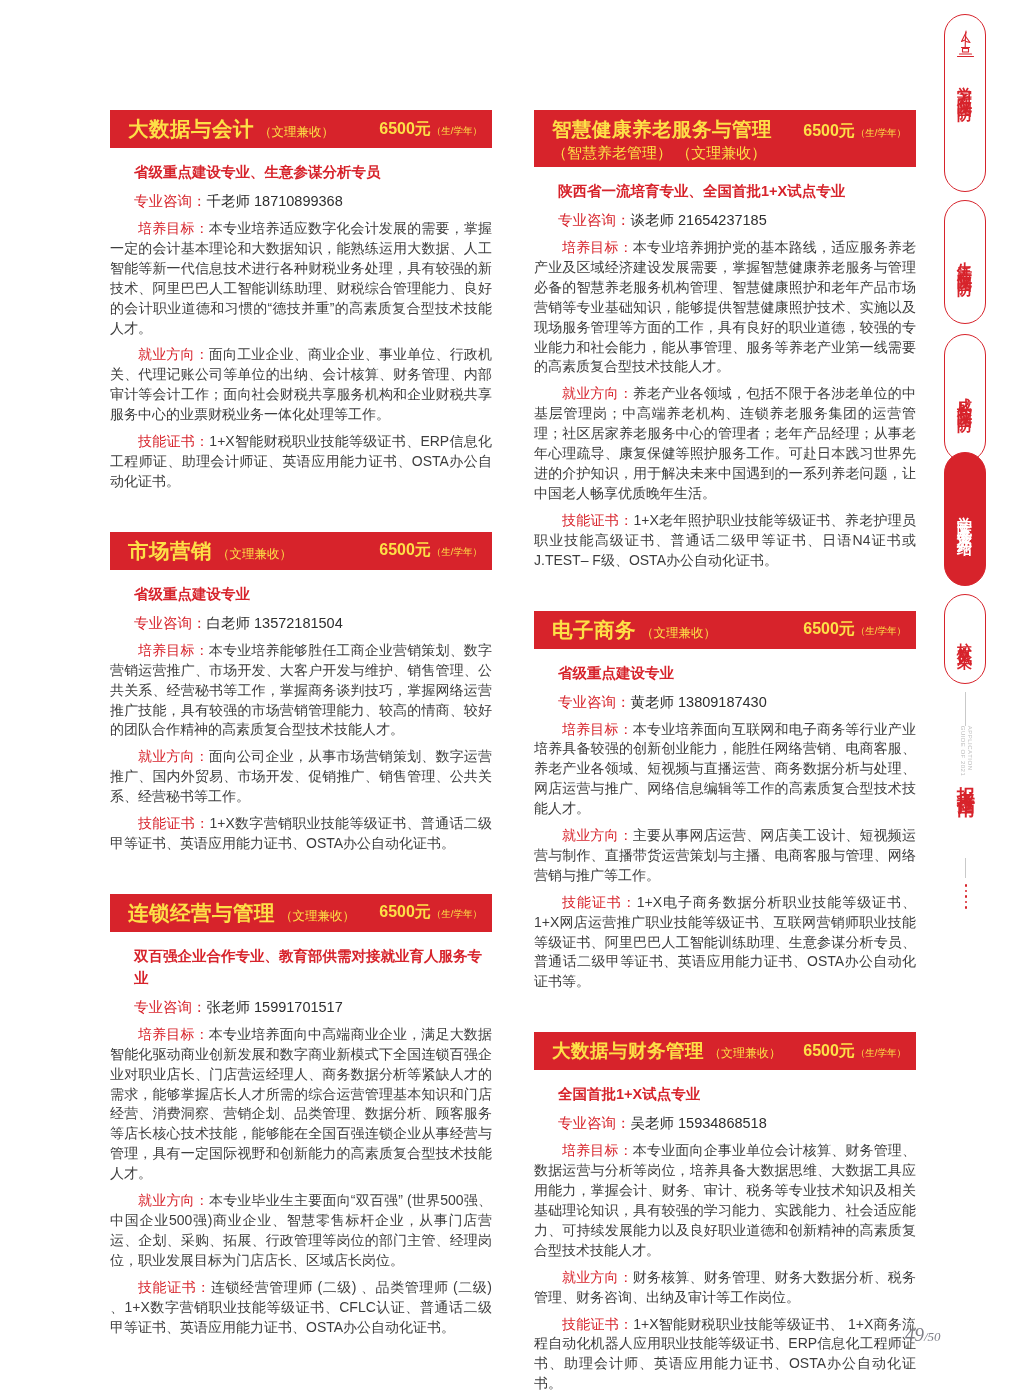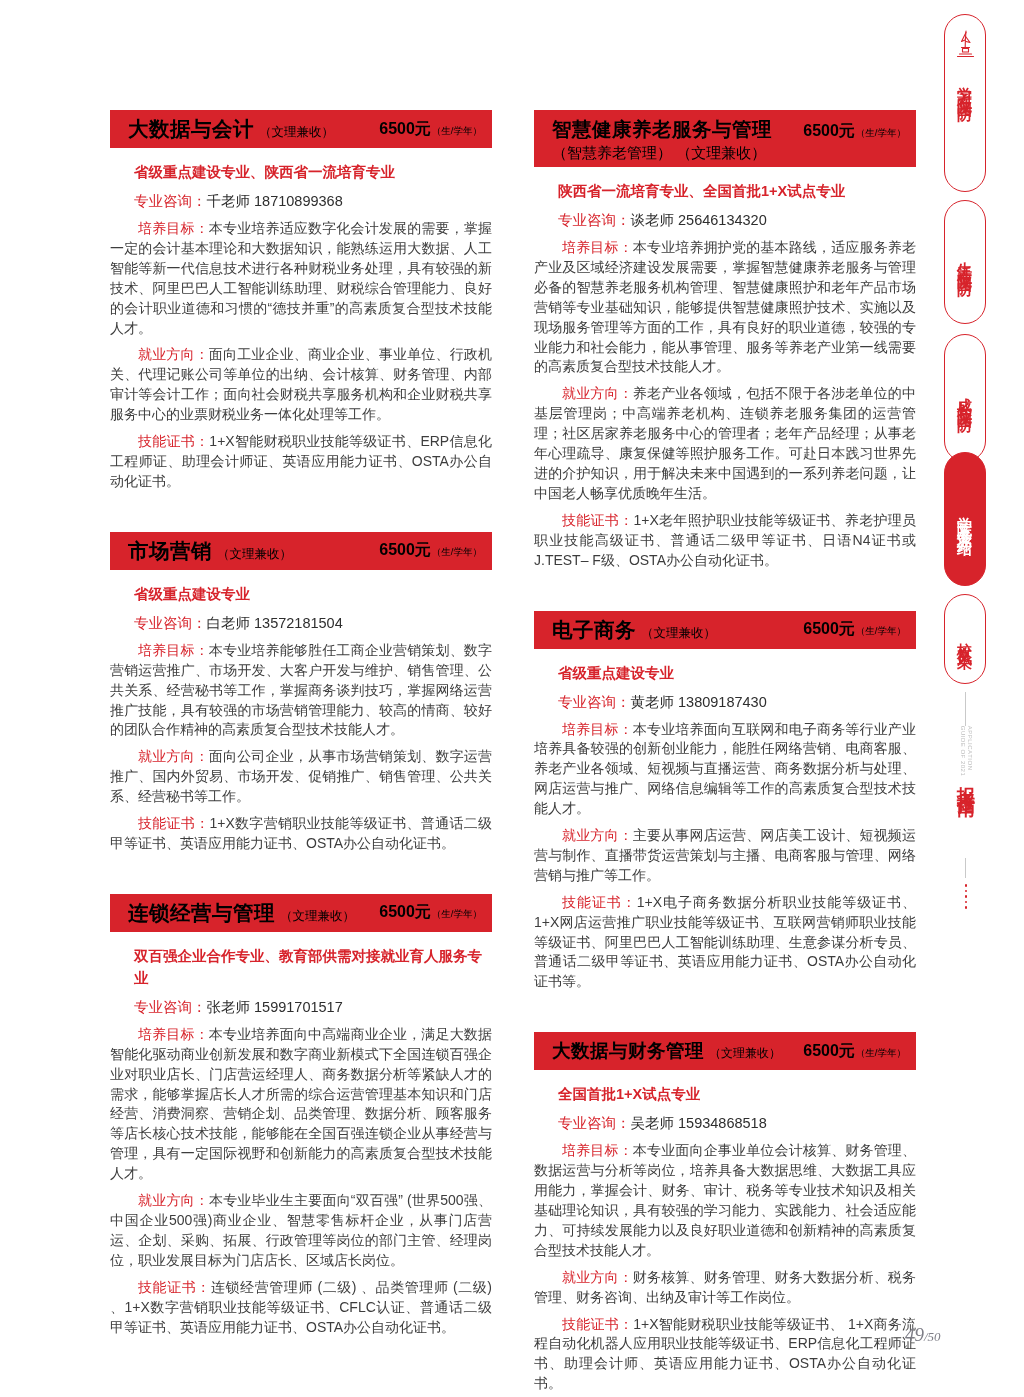--- a/index.html
+++ b/index.html
@@ -11,21 +11,21 @@
   }
   :root{--red:#d7232b;}
 
   
   .col{position:absolute;top:110px;width:382px;}
   .col-left{left:110px;}
   .col-right{left:534px;}
   .major{margin-bottom:40px;}
 
   .bar{
-    background:var(--red);color:#000000;
+    background:var(--red);color:#fde047;
     display:flex;justify-content:space-between;align-items:center;
     padding:7px 10px 7px 18px;
   }
   .bar-main{display:flex;flex-direction:column;}
   .bar-line1{display:flex;align-items:baseline;white-space:nowrap;}
   .bar-title{font-size:20.5px;font-weight:bold;letter-spacing:.5px;line-height:24px;}
   .bar-paren{font-size:12.5px;margin-left:5px;}
   .bar-paren:empty,.bar-sub:empty{display:none;}
   .bar-sub{font-size:15px;margin-top:4px;line-height:15px;}
   .bar-price{white-space:nowrap;display:flex;align-items:baseline;}
@@ -108,21 +108,21 @@
           <span class="bar-title">大数据与会计</span>
           <span class="bar-paren">（文理兼收）</span>
         </div>
 
       </div>
       <div class="bar-price">
         <span class="price">6500元</span>
         <span class="unit">（生/学年）</span>
       </div>
     </header>
-    <p class="honors">省级重点建设专业、陕西省一流培育专业</p>
+    <p class="honors">省级重点建设专业、生意参谋分析专员</p>
     <p class="consult"><span class="lbl">专业咨询：</span><span>千老师 18710899368</span></p>
     <p class="para"><span class="lbl">培养目标：</span><span>本专业培养适应数字化会计发展的需要，掌握一定的会计基本理论和大数据知识，能熟练运用大数据、人工智能等新一代信息技术进行各种财税业务处理，具有较强的新技术、阿里巴巴人工智能训练助理、财税综合管理能力、良好的会计职业道德和习惯的“德技并重”的高素质复合型技术技能人才。</span></p>
     <p class="para"><span class="lbl">就业方向：</span><span>面向工业企业、商业企业、事业单位、行政机关、代理记账公司等单位的出纳、会计核算、财务管理、内部审计等会计工作；面向社会财税共享服务机构和企业财税共享服务中心的业票财税业务一体化处理等工作。</span></p>
     <p class="para"><span class="lbl">技能证书：</span><span>1+X智能财税职业技能等级证书、ERP信息化工程师证、助理会计师证、英语应用能力证书、OSTA办公自动化证书。</span></p>
   </section>
 
   <section class="major">
     <header class="bar">
       <div class="bar-main">
         <div class="bar-line1">
@@ -176,21 +176,21 @@
 
         </div>
         <div class="bar-sub">（智慧养老管理） （文理兼收）</div>
       </div>
       <div class="bar-price">
         <span class="price">6500元</span>
         <span class="unit">（生/学年）</span>
       </div>
     </header>
     <p class="honors">陕西省一流培育专业、全国首批1+X试点专业</p>
-    <p class="consult"><span class="lbl">专业咨询：</span><span>谈老师 25646134320</span></p>
+    <p class="consult"><span class="lbl">专业咨询：</span><span>谈老师 21654237185</span></p>
     <p class="para"><span class="lbl">培养目标：</span><span>本专业培养拥护党的基本路线，适应服务养老产业及区域经济建设发展需要，掌握智慧健康养老服务与管理必备的智慧养老服务机构管理、智慧健康照护和老年产品市场营销等专业基础知识，能够提供智慧健康照护技术、实施以及现场服务管理等方面的工作，具有良好的职业道德，较强的专业能力和社会能力，能从事管理、服务等养老产业第一线需要的高素质复合型技术技能人才。</span></p>
     <p class="para"><span class="lbl">就业方向：</span><span>养老产业各领域，包括不限于各涉老单位的中基层管理岗；中高端养老机构、连锁养老服务集团的运营管理；社区居家养老服务中心的管理者；老年产品经理；从事老年心理疏导、康复保健等照护服务工作。可赴日本践习世界先进的介护知识，用于解决未来中国遇到的一系列养老问题，让中国老人畅享优质晚年生活。</span></p>
     <p class="para"><span class="lbl">技能证书：</span><span>1+X老年照护职业技能等级证书、养老护理员职业技能高级证书、普通话二级甲等证书、日语N4证书或J.TEST– F级、OSTA办公自动化证书。</span></p>
   </section>
 
   <section class="major">
     <header class="bar">
       <div class="bar-main">
         <div class="bar-line1">
           <span class="bar-title">电子商务</span>

